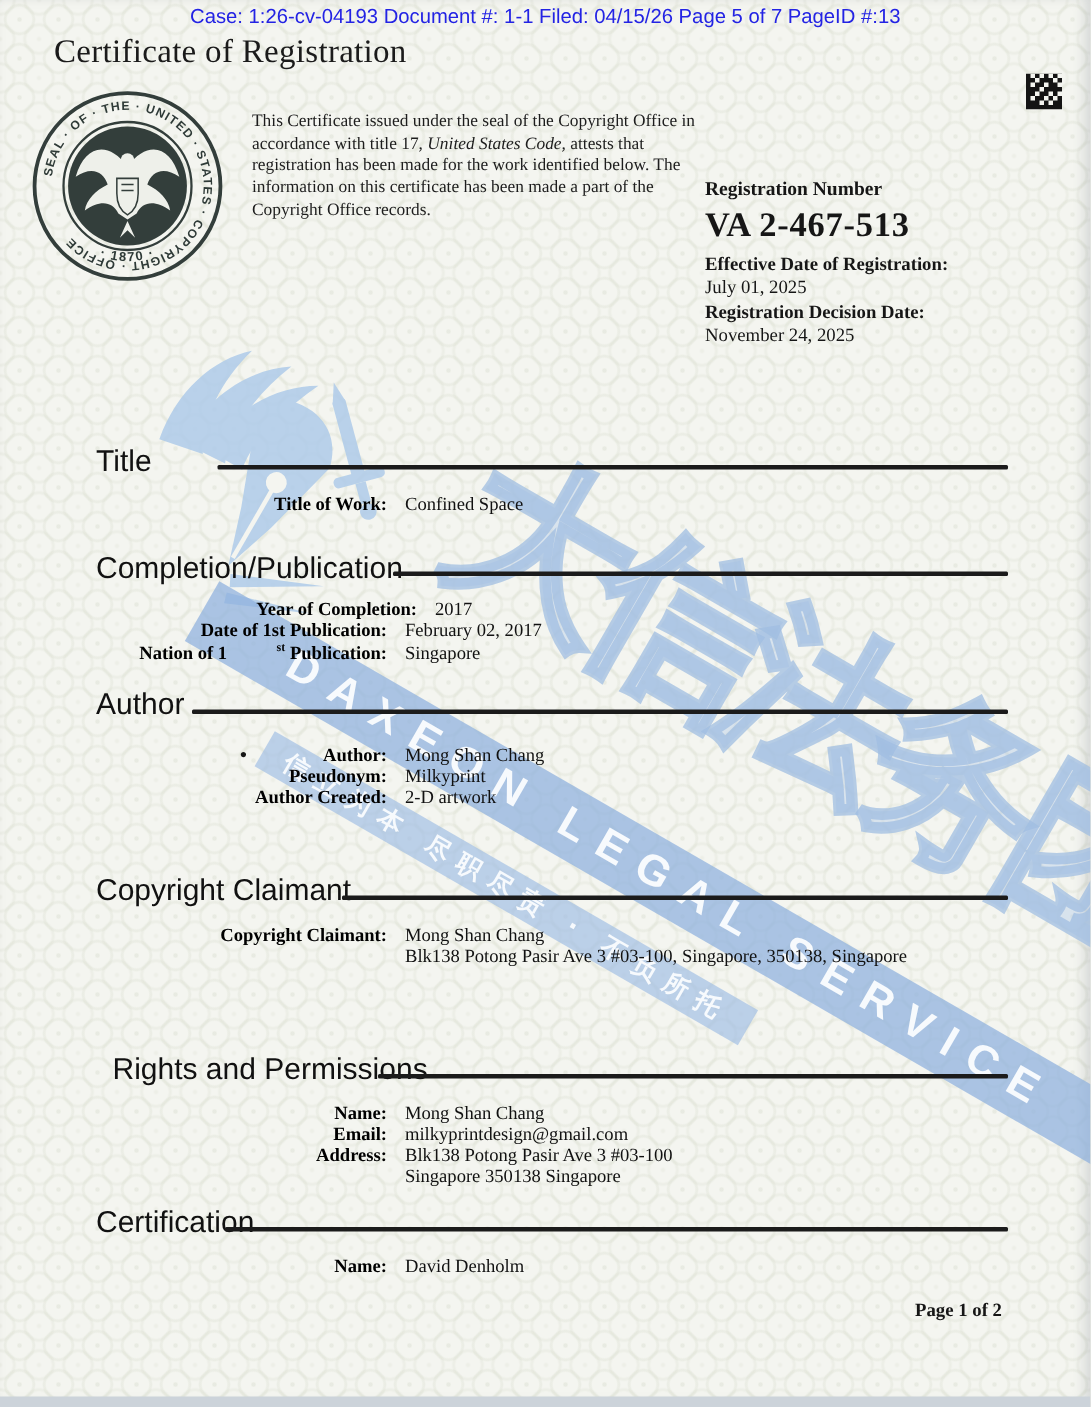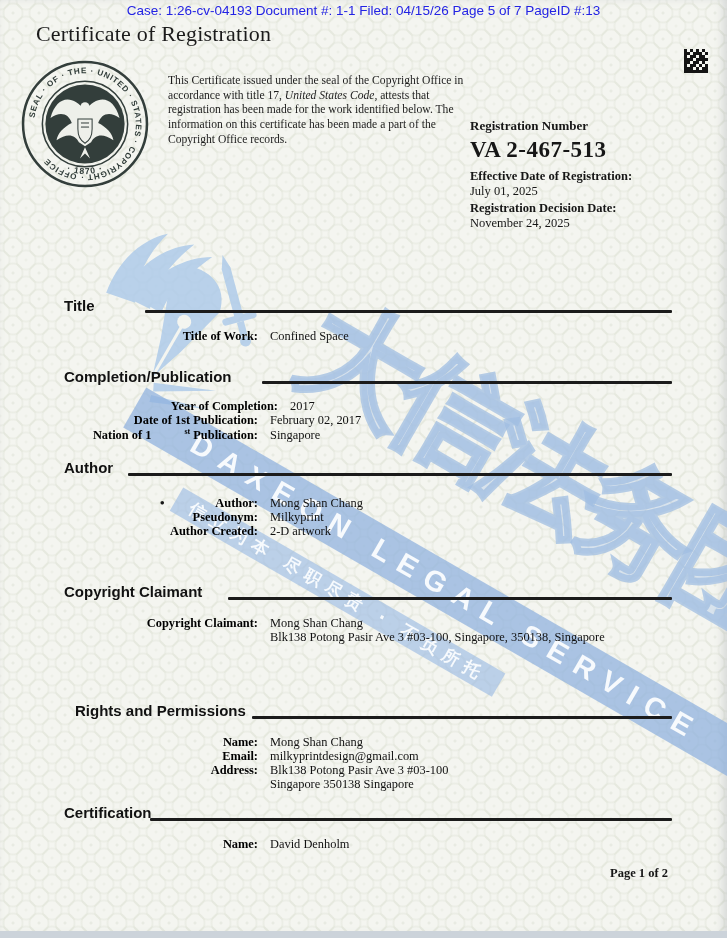--- a/index.html
+++ b/index.html
@@ -34,22 +34,22 @@
   .content{position:absolute;inset:0;z-index:2;}
   .case-line{position:absolute;left:0;right:0;top:3px;text-align:center;
     font-family:"Liberation Sans",sans-serif;font-size:13.5px;color:#2323e4;}
   .doc-title{position:absolute;left:36px;top:21px;font-size:22px;color:#1b1b1b;letter-spacing:.2px;}
   .intro{position:absolute;left:168px;top:74px;width:308px;font-size:11.6px;line-height:1.27;color:#1d1d1d;}
   .reg-block{position:absolute;left:470px;top:108px;width:240px;line-height:1.15;margin-top:11px;}
   .reg-label{font-size:13px;font-weight:bold;}
   .reg-number{font-size:23px;font-weight:bold;letter-spacing:.5px;margin:3px 0 6px 0;}
   .reg-sub-label{font-size:12.5px;font-weight:bold;}
   .reg-sub-value{font-size:12.5px;margin-bottom:3px;}
-  .sec-heading{position:absolute;font-family:"Liberation Sans",sans-serif;font-weight:bold;
-    font-size:15px;color:#111;white-space:nowrap;}
+  .sec-heading{position:absolute;font-family:"Liberation Sans",sans-serif;font-weight:normal;
+    font-size:20px;color:#111;white-space:nowrap;}
   .sec-line{position:absolute;height:3px;background:#1b1b1b;border-radius:1px;}
   .row{position:absolute;left:0;width:700px;font-size:12.4px;white-space:nowrap;}
   .lbl{display:inline-block;width:258px;text-align:right;font-weight:bold;color:#000;}
   .val{margin-left:12px;color:#111;}
   .lbl sup{font-size:8px;padding-left:33px;}
   .bullet{position:absolute;left:160px;top:495px;font-size:13px;font-weight:bold;}
   .footer{position:absolute;left:610px;top:866px;font-size:12.5px;font-weight:bold;}
   .seal{position:absolute;left:21px;top:60px;}
   .barcode{position:absolute;left:684px;top:49px;}
 </style>

